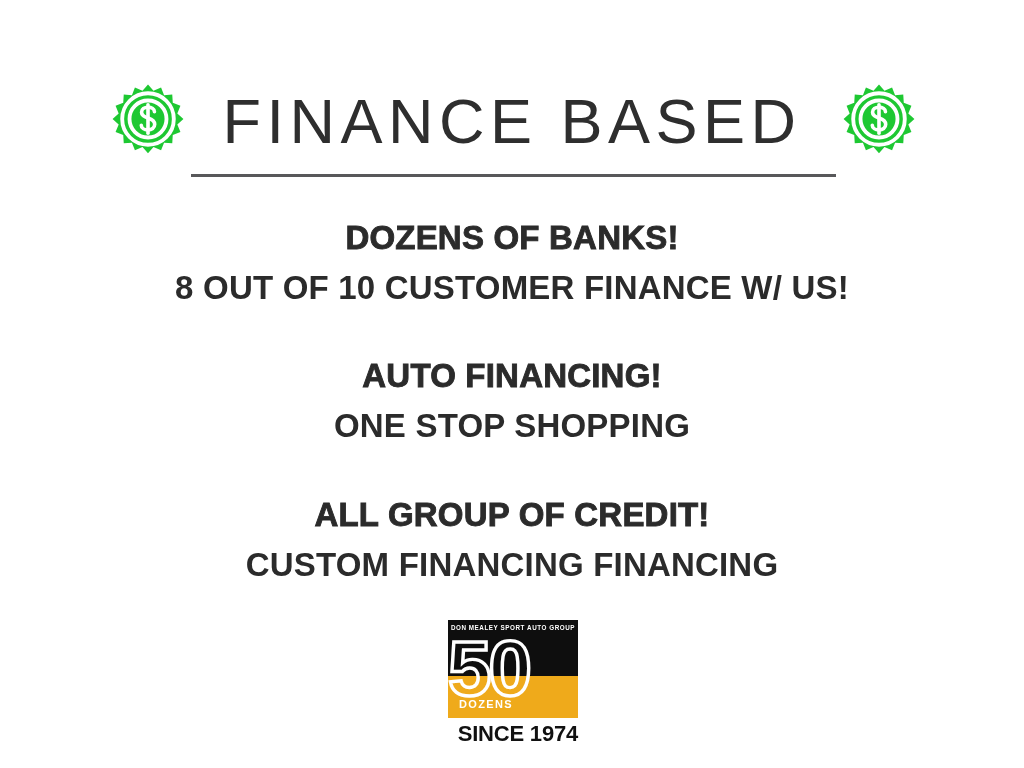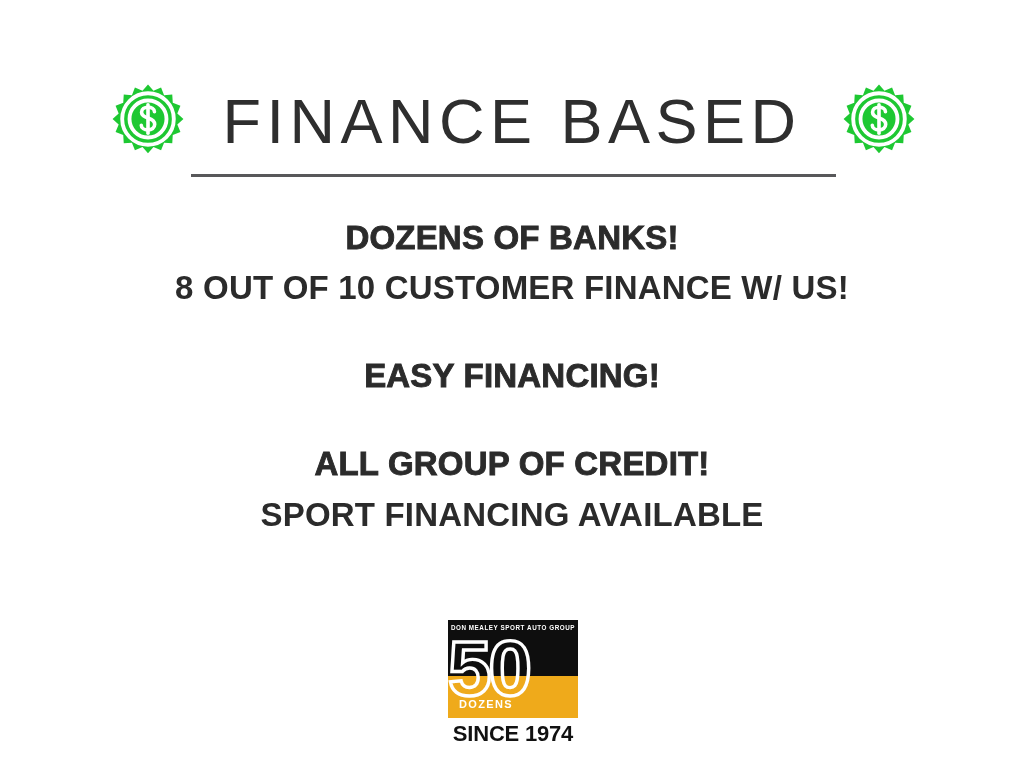--- a/index.html
+++ b/index.html
@@ -138,21 +138,21 @@
     font-weight:700;
     font-size:11px;
     letter-spacing:1.4px;
     color:#ffffff;
     white-space:nowrap;
     z-index:5;
   }
   .logo-since {
     width:130px;
     margin-top:3px;
-    text-align:center;
+    text-align:right;
     font-family:"Liberation Sans", sans-serif;
     font-weight:700;
     font-size:22px;
     letter-spacing:-0.2px;
     color:#111111;
     white-space:nowrap;
   }
 </style>
 </head>
 <body>
@@ -219,26 +219,27 @@
   <div class="divider"></div>
 
   <div class="body-blocks">
 
     <div class="block">
       <div class="line-strong">DOZENS OF BANKS!</div>
       <div class="line-regular">8 OUT OF 10 CUSTOMER FINANCE W/ US!</div>
     </div>
 
     <div class="block">
-      <div class="line-strong">EASY FINANCING!</div>
+      <div class="line-strong">AUTO FINANCING!</div>
+      <div class="line-regular">ONE STOP SHOPPING</div>
     </div>
 
     <div class="block">
       <div class="line-strong">ALL GROUP OF CREDIT!</div>
-      <div class="line-regular">SPORT FINANCING AVAILABLE</div>
+      <div class="line-regular">CUSTOM FINANCING FINANCING</div>
     </div>
   </div>
 
   <div class="logo">
     <div class="logo-badge">
       <div class="badge-top"></div>
       <div class="badge-bottom"></div>
       <div class="badge-brand">DON MEALEY SPORT AUTO GROUP</div>
       <div class="badge-fifty">50</div>
       <div class="badge-years">DOZENS</div>

